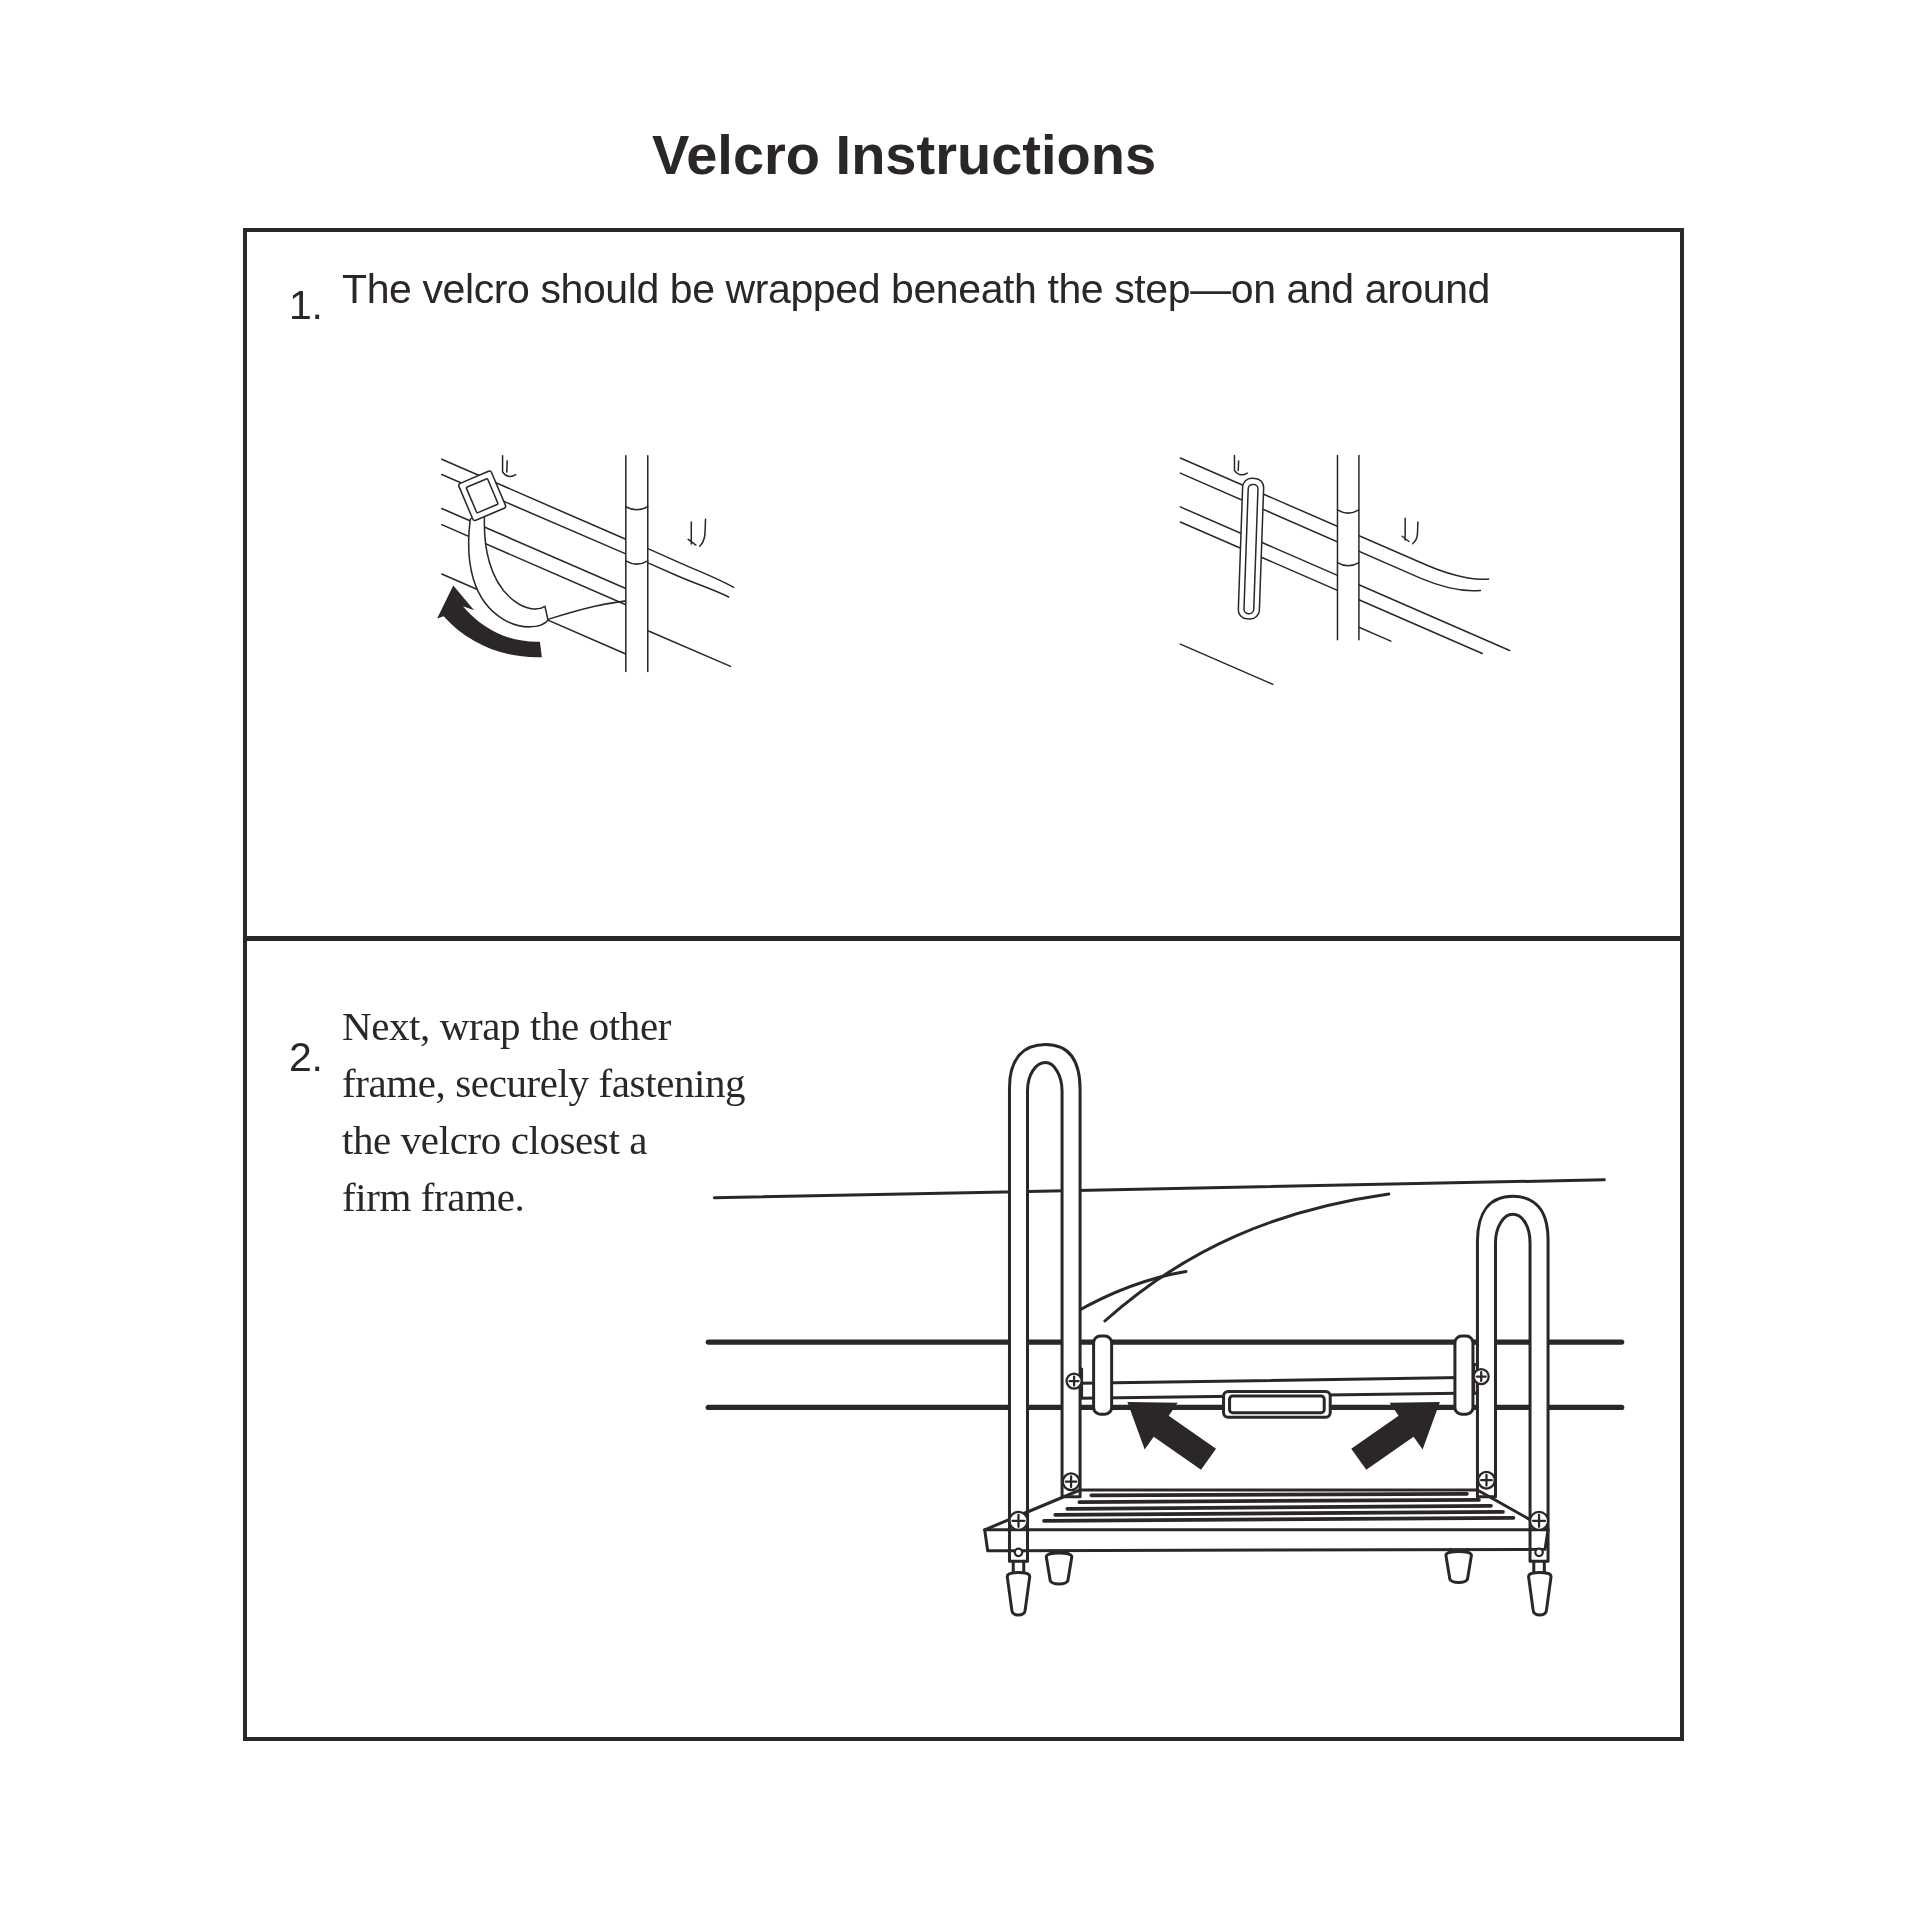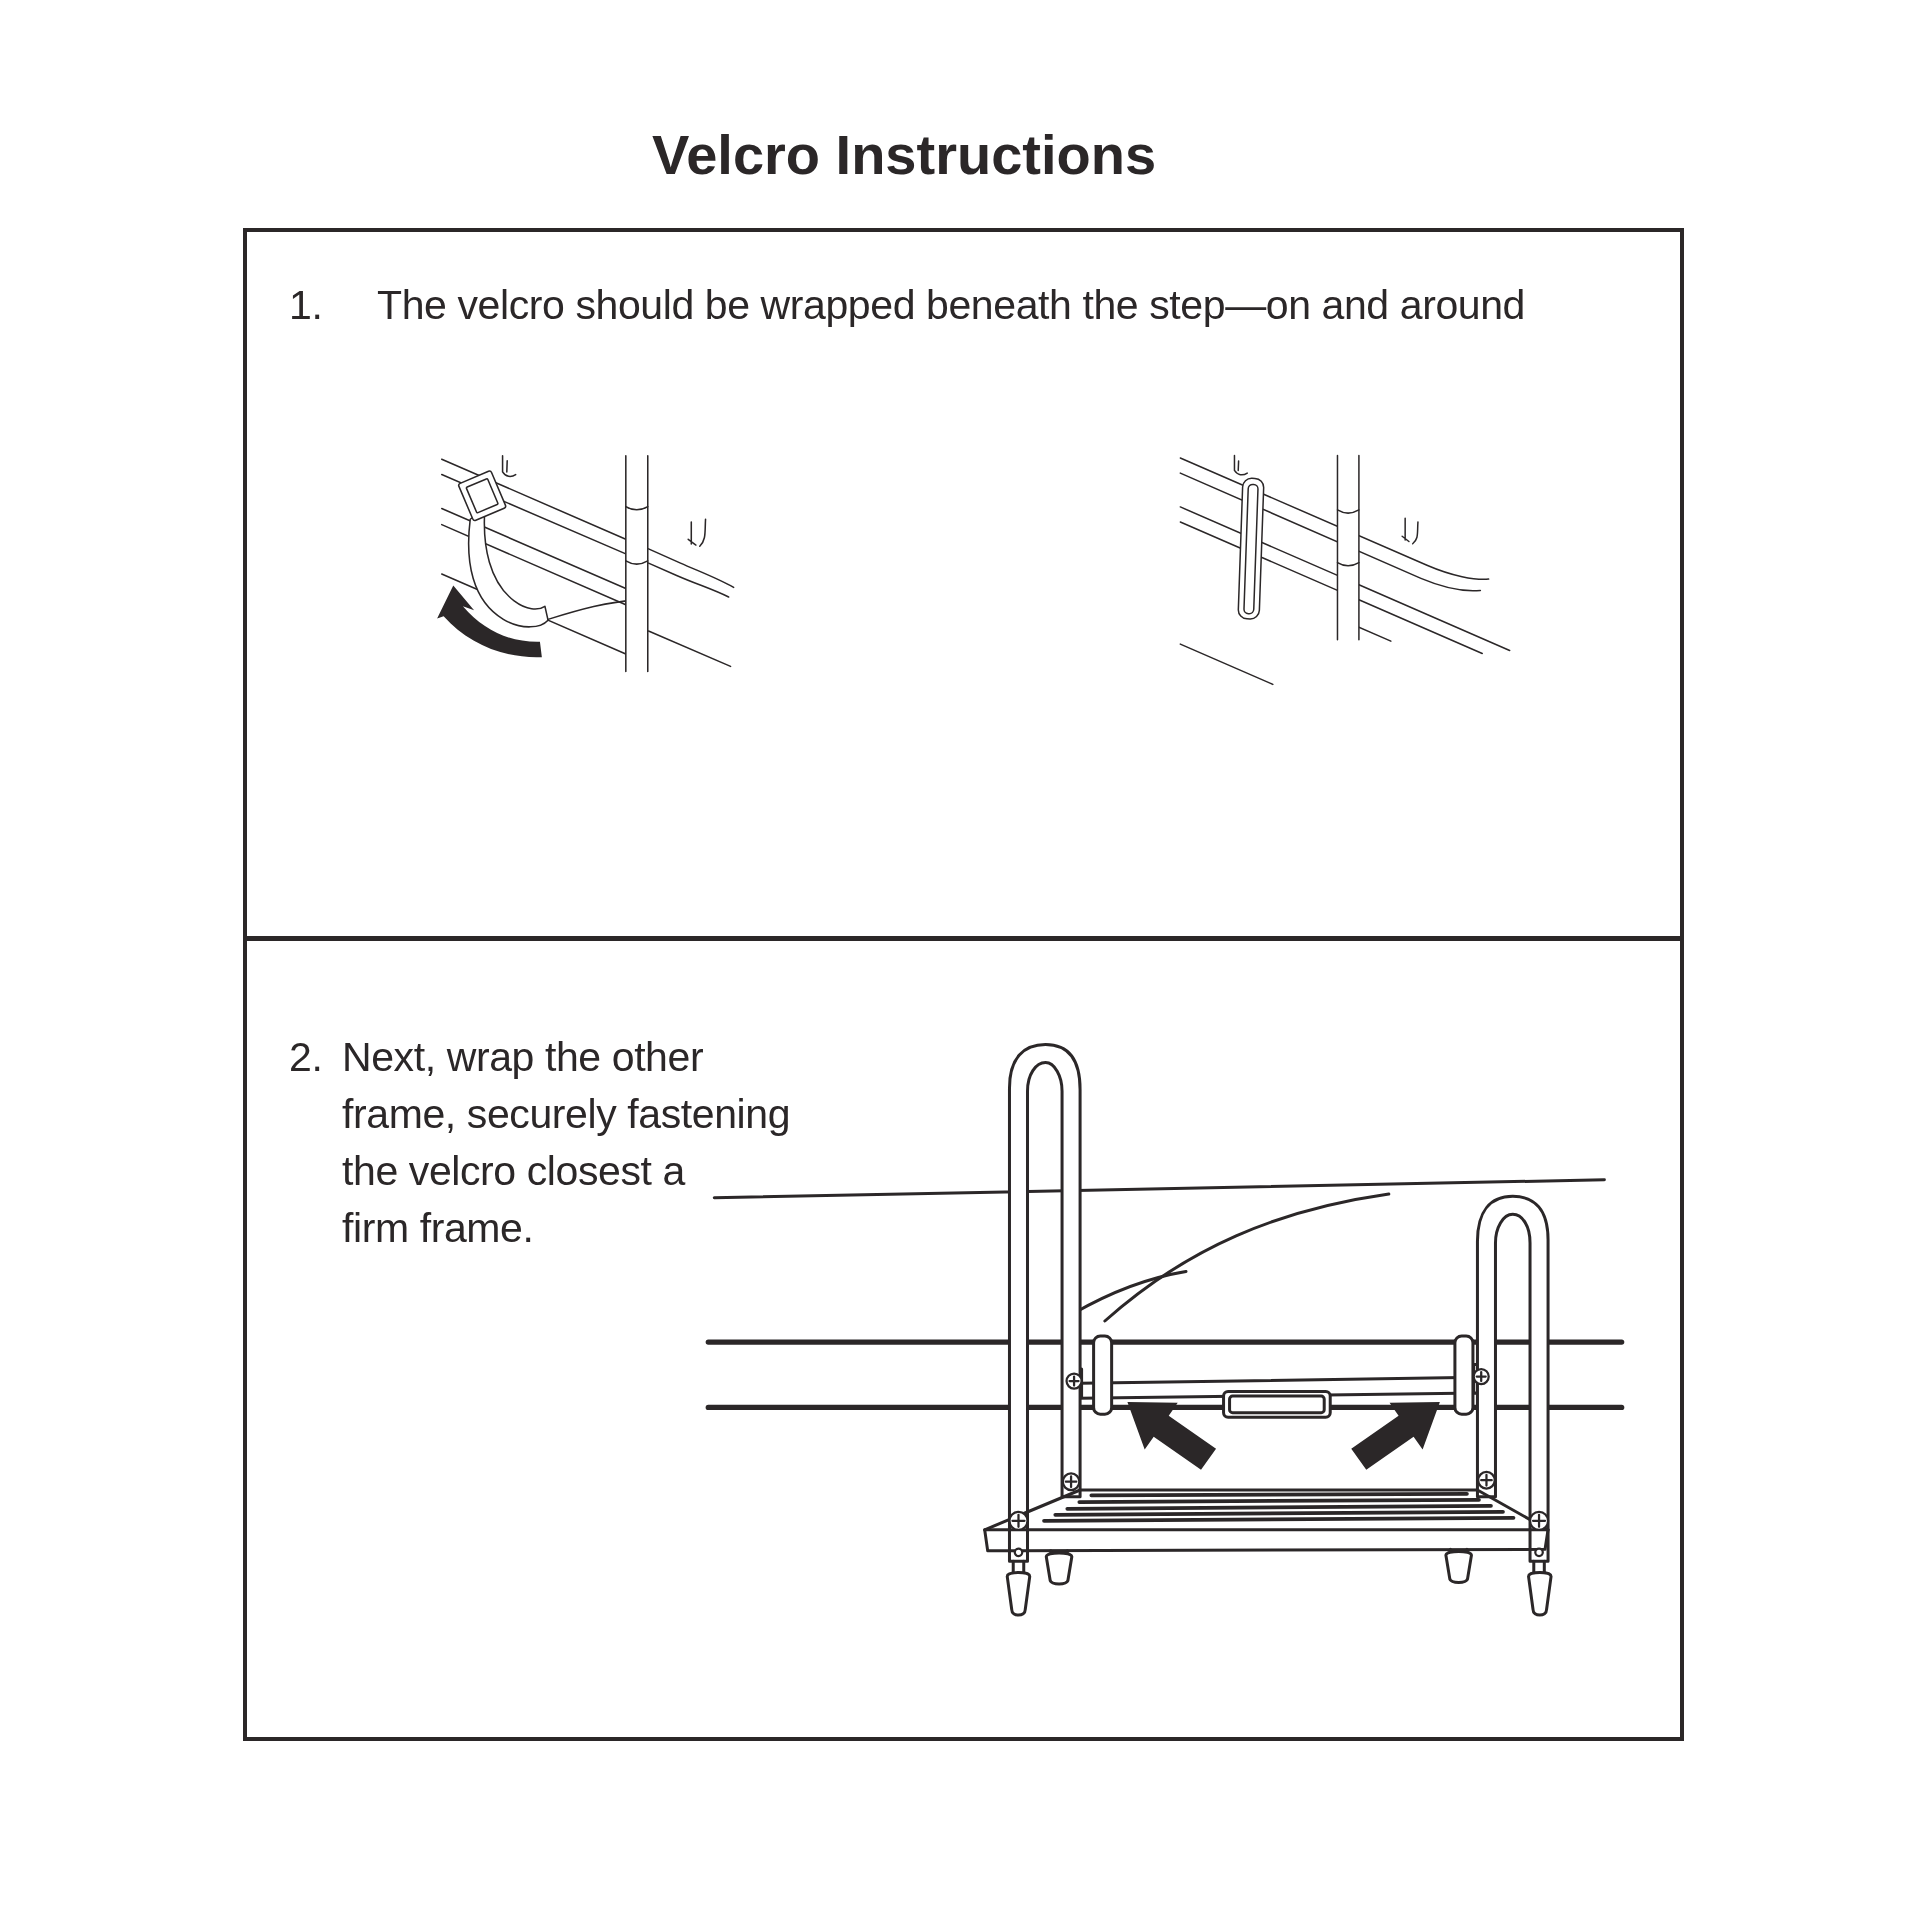--- a/index.html
+++ b/index.html
@@ -19,23 +19,23 @@
     position:absolute;left:243px;top:936px;width:1441px;height:4.5px;background:#2b2728;
   }
   .step-number{
     position:absolute;font-size:41px;line-height:57px;letter-spacing:-0.4px;white-space:nowrap;
   }
   .step-lines{
     position:absolute;font-size:41px;line-height:57px;letter-spacing:-0.4px;
   }
   .step-lines div{white-space:nowrap;}
   #step1-number{left:289px;top:277px;}
-  #step1-lines{left:342px;top:277px;margin-left:35px;}
+  #step1-lines{left:342px;top:261px;}
   #step2-number{left:289px;top:1029px;}
-  #step2-lines{left:342px;top:1029px;}
+  #step2-lines{left:342px;top:998px;font-family:Liberation Serif, serif;}
   svg{position:absolute;display:block;}
   #illu-step1-left{left:293px;top:443px;}
   #illu-step1-right{left:1007px;top:443px;}
   #illu-step2{left:703px;top:1022px;}
 </style>
 </head>
 <body>
 
 <div class="title">Velcro Instructions</div>
 

